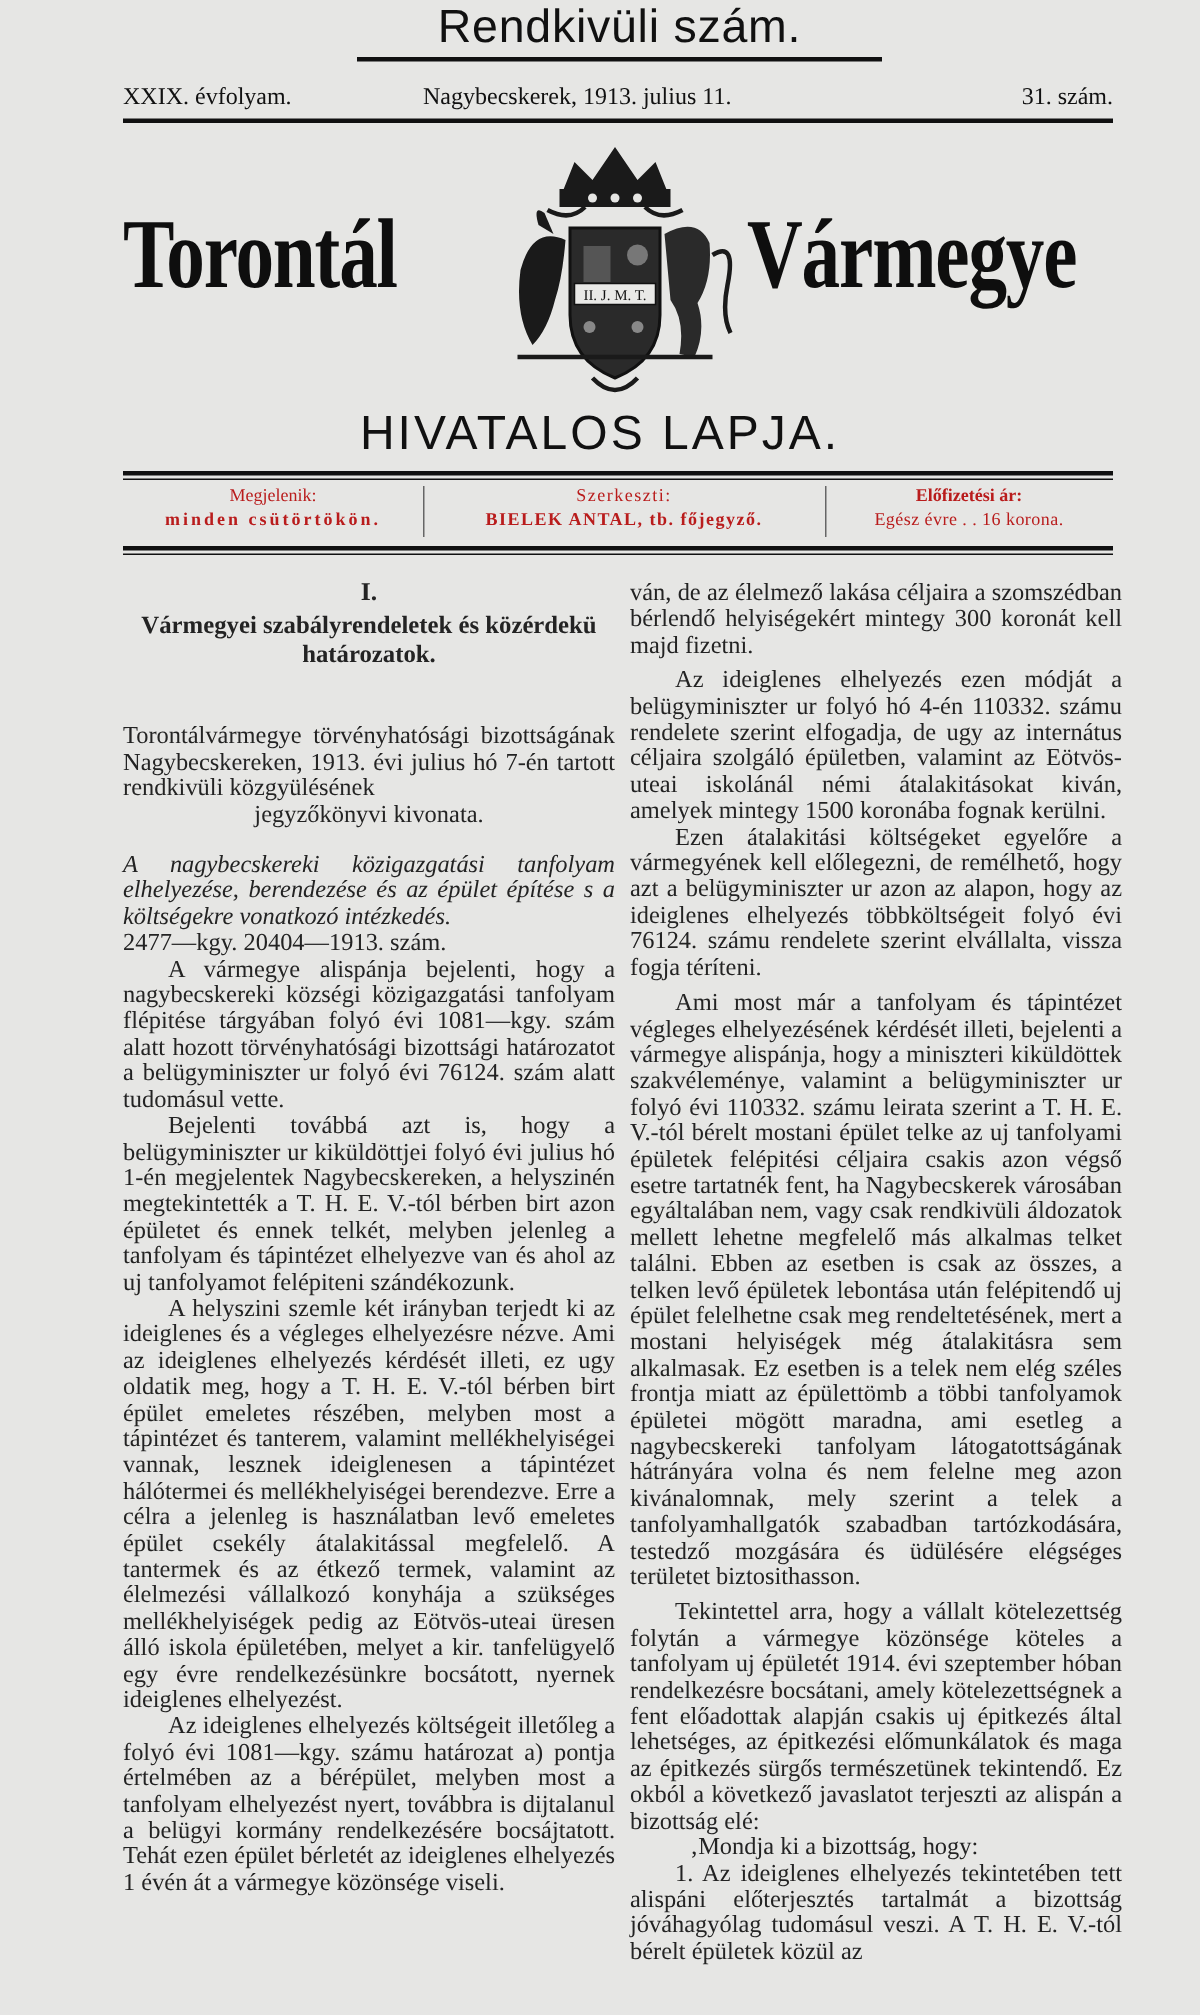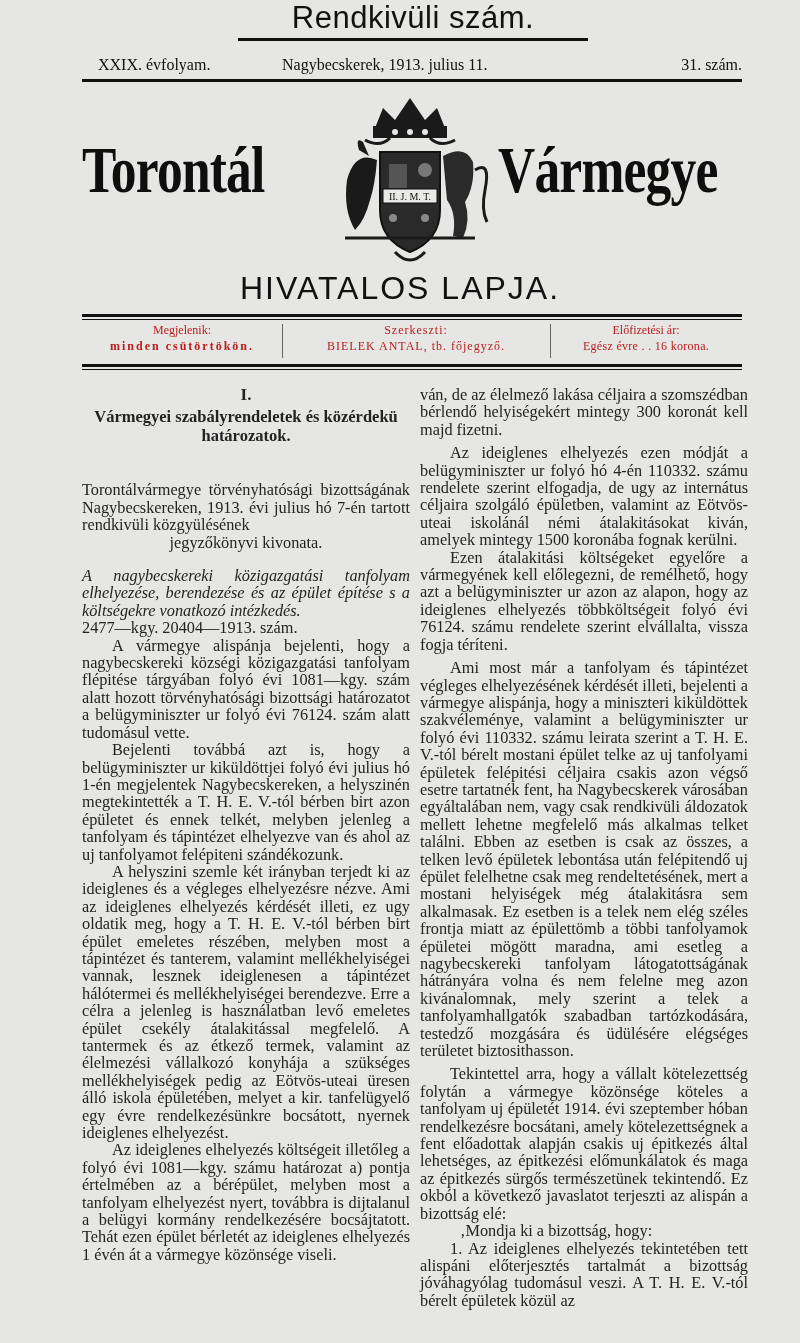--- a/index.html
+++ b/index.html
@@ -19,21 +19,21 @@
     font-size:31px; letter-spacing:0.5px; color:#111;
     line-height:36px;
   }
   .extra-rule { position:absolute; left:238px; top:38px; width:350px; height:3px; background:#111; }
 
   .issue-line {
     position:absolute; left:82px; top:56px; width:660px; height:22px;
     font-size:16px; color:#111;
   }
   .issue-line span { position:absolute; top:0; white-space:nowrap; }
-  .issue-vol { left:16px; }
+  .issue-vol { left:0; }
   .issue-place { left:200px; }
   .issue-num { right:0; }
   .rule-thick { position:absolute; background:#111; }
 
   .masthead-left, .masthead-right {
     position:absolute; top:130px;
     font-family:"Liberation Serif", "DejaVu Serif", serif;
     font-weight:bold; color:#0e0e0e;
     font-size:66px; line-height:80px;
     transform:scaleX(0.78);
@@ -52,21 +52,21 @@
   }
 
   .info-bar { position:absolute; left:82px; top:322px; width:660px; height:40px; font-size:12px; color:#b91c1c; }
   .info-cell { position:absolute; top:0; height:40px; text-align:center; line-height:16px; }
   .info-cell .lbl { display:block; }
   .info-cell .val { display:block; letter-spacing:2px; font-weight:bold; }
   .info-1 { left:0; width:200px; }
   .info-2 { left:200px; width:268px; }
   .info-3 { left:468px; width:192px; }
   .info-3 .val { letter-spacing:0.3px; font-weight:normal; }
-  .info-3 .lbl { font-weight:normal; }
+  .info-3 .lbl { font-weight:bold; }
   .vsep { position:absolute; top:2px; width:1px; height:34px; background:#666; }
 
   .col { position:absolute; top:386px; width:328px; font-size:16.3px; line-height:17.4px; color:#232323; text-align:justify; }
   .col-left { left:82px; }
   .col-right { left:420px; }
   .col p { margin:0; }
   .col .ind { text-indent:30px; }
   .sec-num { text-align:center; font-weight:bold; font-size:17px; margin-bottom:4px !important; }
   .sec-title { text-align:center !important; font-weight:bold; font-size:16.5px; line-height:19px; margin-bottom:12px !important; }
   .lead { text-align:justify; margin-bottom:0; }
@@ -127,21 +127,21 @@
   <div class="rule-thick" style="left:82px; top:319px; width:660px; height:1px;"></div>
 
   <div class="info-bar">
     <div class="info-cell info-1">
       <span class="lbl">Megjelenik:</span>
       <span class="val">minden csütörtökön.</span>
     </div>
     <div class="vsep" style="left:200px;"></div>
     <div class="info-cell info-2">
       <span class="lbl" style="letter-spacing:1px;">Szerkeszti:</span>
-      <span class="val" style="letter-spacing:1px; font-weight:normal;">BIELEK ANTAL, tb. főjegyző.</span>
+      <span class="val" style="letter-spacing:1px; font-weight:bold;">BIELEK ANTAL, tb. főjegyző.</span>
     </div>
     <div class="vsep" style="left:468px;"></div>
     <div class="info-cell info-3">
       <span class="lbl">Előfizetési ár:</span>
       <span class="val">Egész évre . . 16 korona.</span>
     </div>
   </div>
   <div class="rule-thick" style="left:82px; top:364px; width:660px; height:3px;"></div>
   <div class="rule-thick" style="left:82px; top:369px; width:660px; height:1px;"></div>
 

